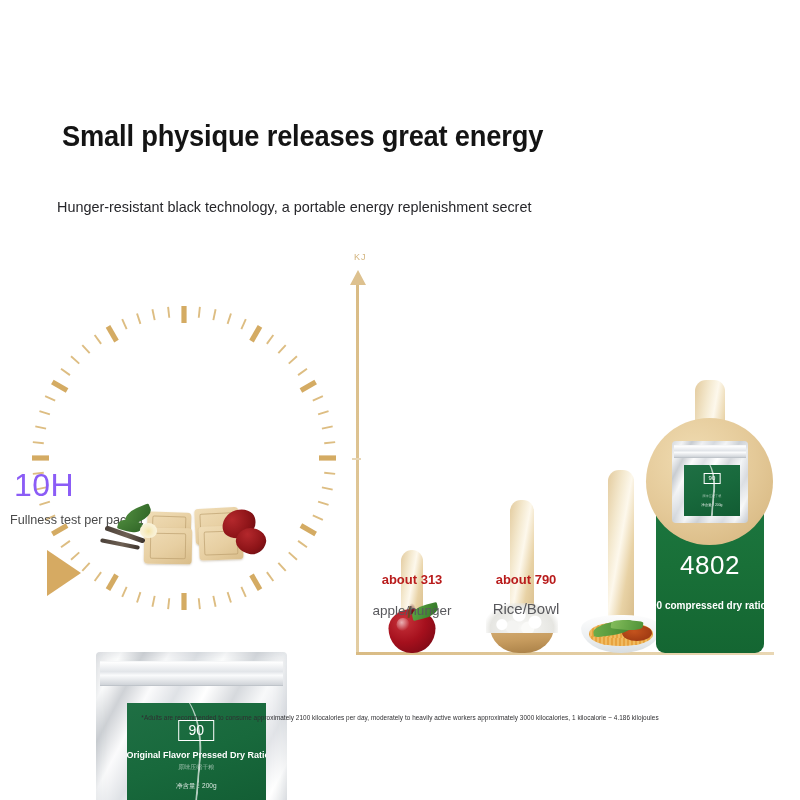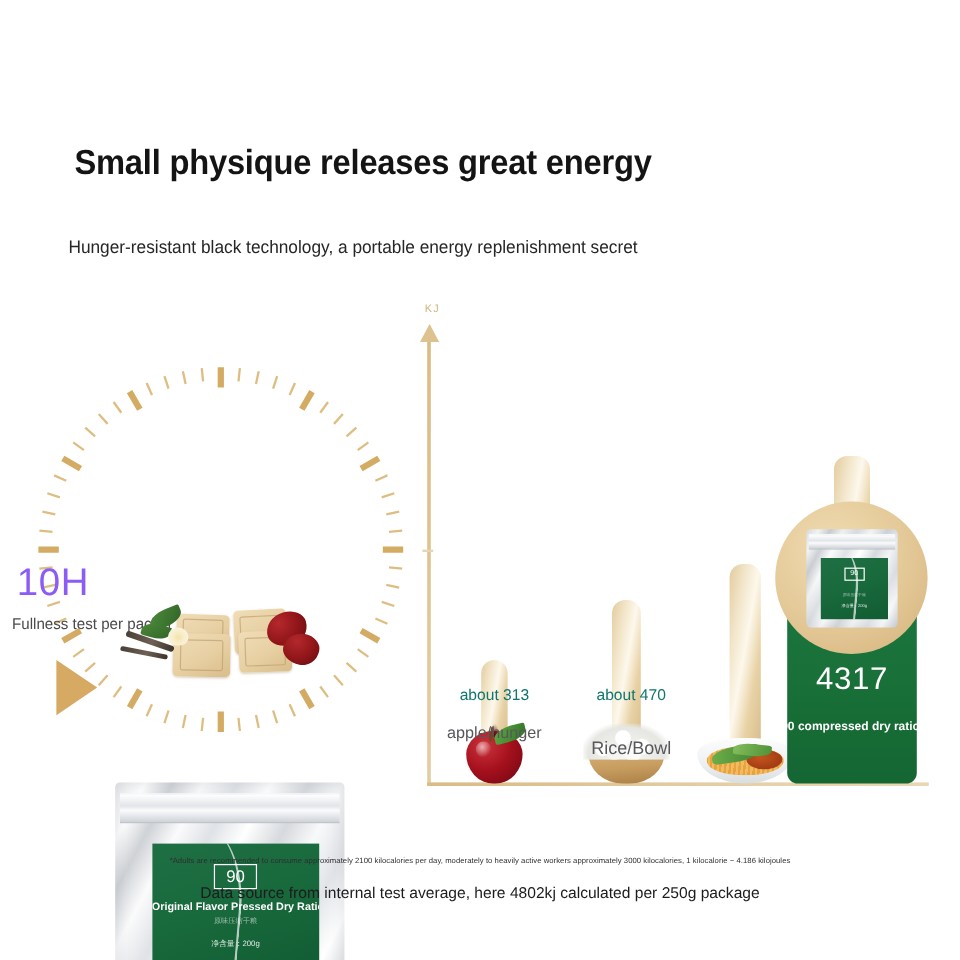--- a/index.html
+++ b/index.html
@@ -389,34 +389,34 @@
   .bag-hero .bag-name-cn { font-size: 3.2px; top: 57%; }
   .bag-hero .bag-net { font-size: 3.4px; top: 74%; }
 
   
   .col-label {
     position: absolute;
     text-align: center;
     white-space: nowrap;
   }
   .col-value {
-    font-weight: 400;
-    color: #0f766e;
+    font-weight: 700;
+    color: #b91c1c;
   }
   .col-unit {
     color: #58585c;
   }
   .c1 { left: 6px;   top: 312px; width: 124px; }
   .c2 { left: 120px; top: 312px; width: 124px; }
   .c3 { left: 218px; top: 312px; width: 134px; }
   .c1 .col-value { font-size: 13px; }
   .c2 .col-value { font-size: 13px; }
   .c3 .col-value { font-size: 12.5px; }
   .c1 .col-unit { font-size: 13.5px; margin-top: 15px; display: block; }
-  .c2 .col-unit { font-size: 15px;  margin-top: 27px; display: block; }
+  .c2 .col-unit { font-size: 15px;  margin-top: 12px; display: block; }
   .c3 .col-unit { font-size: 11px;  margin-top: 17px; display: block; }
   .hero-unit {
     position: absolute;
     left: 307px; top: 342px;
     width: 118px;
     text-align: center;
     font-size: 10px;
     font-weight: 700;
     color: #ffffff;
     white-space: nowrap;
@@ -595,30 +595,29 @@
       <div class="hero-circle"></div>
       <div class="bag bag-hero">
         <div class="bag-foil"></div>
         <div class="bag-zip"></div>
         <div class="bag-label">
           <div class="brand-box">90</div>
           <div class="bag-name-cn">原味压缩干粮</div>
           <div class="bag-net">净含量：200g</div>
         </div>
       </div>
-      <div class="hero-value">4317</div>
+      <div class="hero-value">4802</div>
       <div class="hero-unit">90 compressed dry rations/bag</div>
     </div>
 
     <div class="col-label c1">
       <span class="col-value">about 313</span>
       <span class="col-unit">apple/hunger</span>
     </div>
     <div class="col-label c2">
-      <span class="col-value">about 470</span>
+      <span class="col-value">about 790</span>
       <span class="col-unit">Rice/Bowl</span>
     </div>
   </div>
 
   <div class="foot-note">*Adults are recommended to consume approximately 2100 kilocalories per day, moderately to heavily active workers approximately 3000 kilocalories, 1 kilocalorie ~ 4.186 kilojoules</div>
-  <div class="foot-source">Data source from internal test average, here 4802kj calculated per 250g package</div>
 
 </div>
 
 </body></html>

